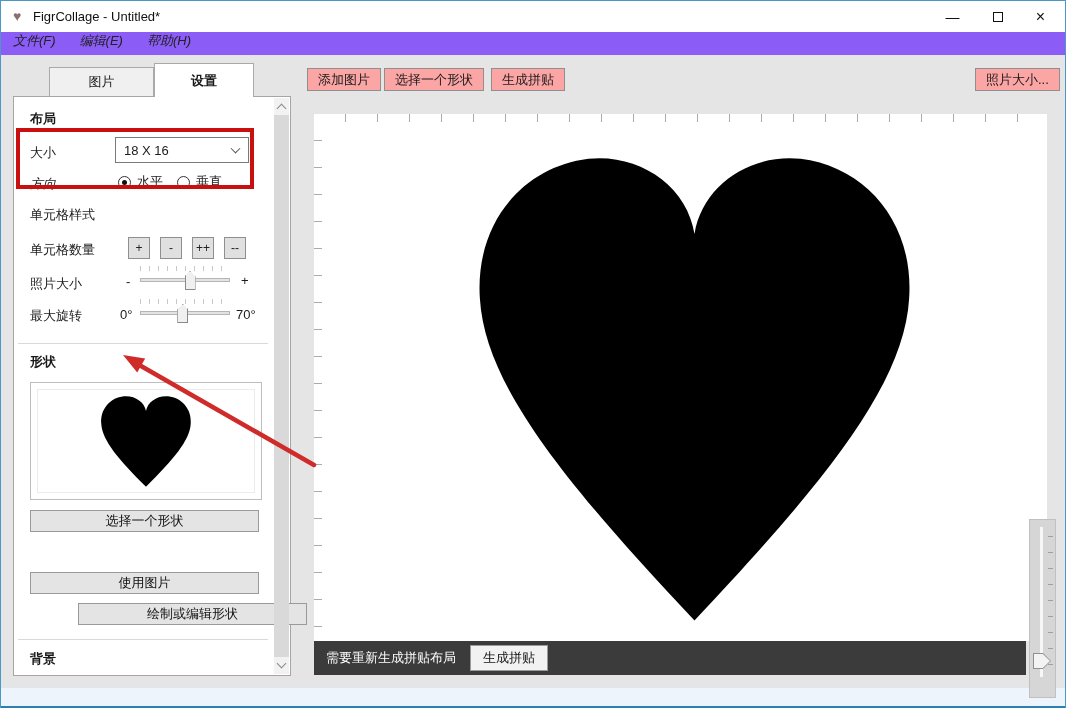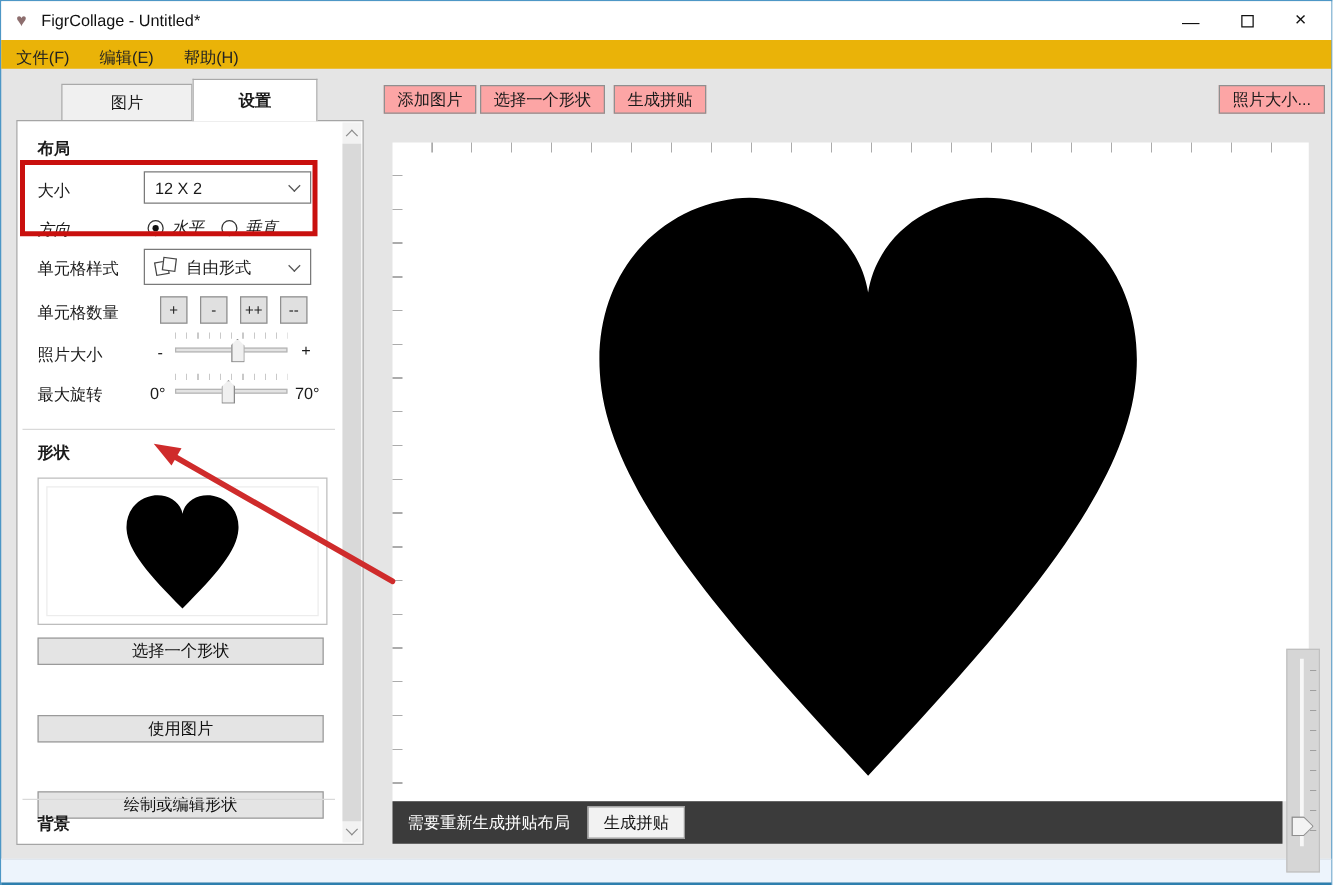--- a/index.html
+++ b/index.html
@@ -12,21 +12,21 @@
   .titlebar { position:absolute; left:0; top:0; width:100%; height:31px; background:#ffffff; }
   .app-icon { position:absolute; left:12px; top:7px; font-size:14px; color:#8d6e6e; line-height:16px; }
   .title-text { position:absolute; left:32px; top:8px; font-size:13px; color:#111; }
   .win-btn { position:absolute; top:0; width:45px; height:31px; display:flex; align-items:center; justify-content:center; color:#111; font-size:14px; }
   .btn-min { right:90px; }
   .btn-max { right:45px; }
   .btn-close { right:2px; font-size:16px; }
   .max-glyph { width:10px; height:10px; border:1px solid #111; }
 
   
-  .menubar { position:absolute; left:0; top:31px; width:100%; height:23px; background:#eab308; display:flex; align-items:flex-end; padding-left:12px; gap:24px; }
+  .menubar { position:absolute; left:0; top:31px; width:100%; height:23px; background:#8b5cf6; display:flex; align-items:flex-start; padding-left:12px; gap:24px;font-style:italic; }
   .menu-item { font-size:13px; color:#222; }
 
   
   .tab { position:absolute; border:1px solid #a9a9a9; display:flex; align-items:center; justify-content:center; font-size:13px; }
   .tab-pictures { left:48px; top:66px; width:105px; height:30px; background:#f0f0f0; }
   .tab-settings { left:153px; top:62px; width:100px; height:34px; background:#ffffff; border-bottom:none; z-index:3; font-weight:bold; }
 
   
   .panel { position:absolute; left:12px; top:95px; width:278px; height:580px; background:#ffffff; border:1px solid #a5a5a5; z-index:2; }
   .p-label { position:absolute; font-size:13px; color:#1a1a1a; }
@@ -125,41 +125,33 @@
 
   <div class="tab tab-settings">设置</div>
   <div class="tab tab-pictures">图片</div>
 
   <div class="panel">
 
     <div class="p-label p-head" style="left:16px; top:13px;">布局</div>
 
     <div class="p-label" style="left:16px; top:47px;">大小</div>
     <div class="select-box" style="left:101px; top:40px; width:134px; height:26px;">
-      <span>12 X 2</span>
+      <span>18 X 16</span>
       <span class="chev"></span>
     </div>
 
     <div class="p-label" style="left:16px; top:78px;font-style:italic;">方向</div>
-    <div class="radio-row" style="left:104px; top:76px;font-style:italic;">
+    <div class="radio-row" style="left:104px; top:76px;">
       <span class="radio sel"></span>
       <span class="radio-lbl">水平</span>
       <span class="radio"></span>
       <span class="radio-lbl">垂直</span>
     </div>
 
     <div class="p-label" style="left:16px; top:109px;">单元格样式</div>
-    <div class="select-box" style="left:101px; top:102px; width:134px; height:29px;">
-      <span class="sq-icon">
-          <i class="sq1"></i>
-          <i class="sq2"></i>
-        </span>
-      <span>自由形式</span>
-      <span class="chev"></span>
-    </div>
 
     <div class="p-label" style="left:16px; top:144px;">单元格数量</div>
     <div class="cnt-btn" style="left:114px; top:140px;">+</div>
     <div class="cnt-btn" style="left:146px; top:140px;">-</div>
     <div class="cnt-btn" style="left:178px; top:140px;">++</div>
     <div class="cnt-btn" style="left:210px; top:140px;">--</div>
 
     <div class="p-label" style="left:16px; top:178px;">照片大小</div>
     <div class="p-label" style="left:112px; top:177px;">-</div>
     <div class="slider" style="left:126px; top:173px;">
@@ -183,21 +175,21 @@
     <div class="p-label p-head" style="left:16px; top:256px;">形状</div>
 
     <div class="shape-preview">
       <svg width="110" height="100" viewBox="0 0 200 190">
         <path d="M100 38 C97 20, 78 8, 58 10 C32 13, 13 34, 15 62 C17 94, 48 130, 100 182 C152 130, 183 94, 185 62 C187 34, 168 13, 142 10 C122 8, 103 20, 100 38 Z" fill="#000"></path>
       </svg>
     </div>
 
     <div class="p-btn" style="top:413px;">选择一个形状</div>
     <div class="p-btn" style="top:475px;">使用图片</div>
-    <div class="p-btn" style="top:536px;">绘制或编辑形状</div>
+    <div class="p-btn" style="top:506px;margin-left:48px;">绘制或编辑形状</div>
 
     <div class="divider" style="top:542px;"></div>
     <div class="p-label p-head" style="left:16px; top:553px;text-align:right;">背景</div>
 
     <div class="p-scroll">
       <div class="thumb"></div>
       <span class="scroll-arrow arr-up"></span>
       <span class="scroll-arrow arr-down"></span>
     </div>
   </div>

